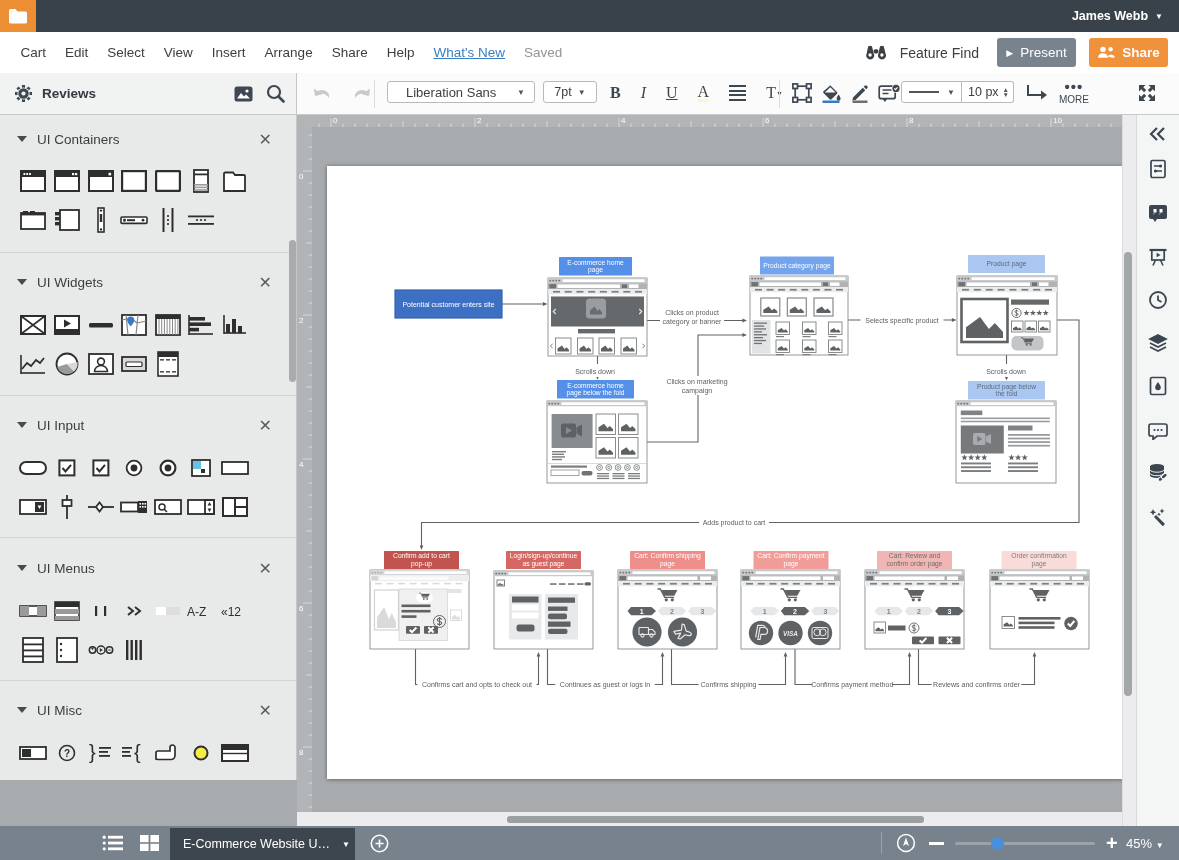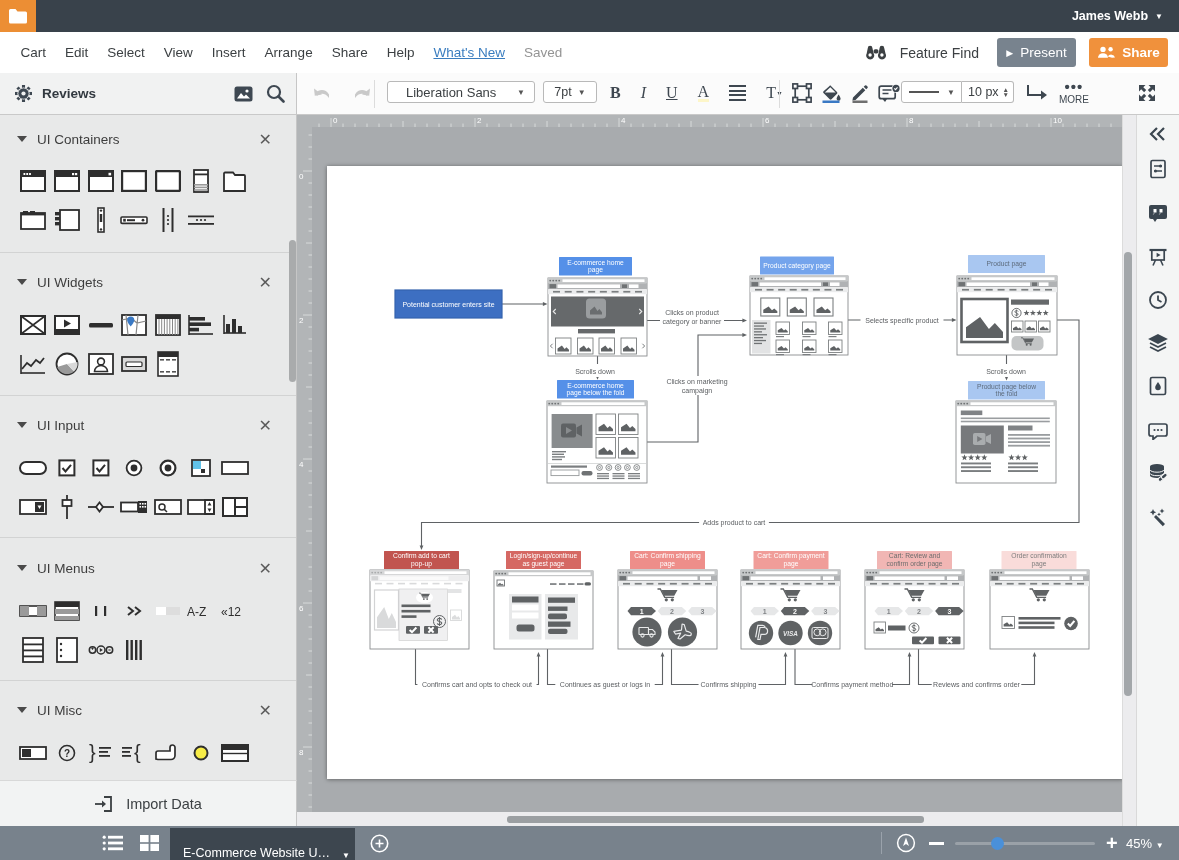--- a/index.html
+++ b/index.html
@@ -638,27 +638,20 @@
       </div>
       <div class="abs" style="left:221px;top:624px;width:28px;height:28px;display:flex;align-items:center;justify-content:center">
         <svg width="28" height="18" viewBox="0 0 28 18" style="">
           <rect x="1" y="1" width="26" height="16" fill="#fff" stroke="#2e2e2e" stroke-width="2"></rect>
           <rect x="1" y="1" width="26" height="5" fill="#2e2e2e"></rect>
           <line x1="1" y1="9.5" x2="27" y2="9.5" stroke="#2e2e2e" stroke-width="1.4"></line>
         </svg>
       </div>
       <div class="abs" style="left:289px;top:125px;width:7px;height:142px;background:#a9abac;border-radius:4px"></div>
     </div>
-    <div id="importbar" class="abs"><span style="display:inline-flex;margin-right:12px">
-        <svg width="20" height="18" viewBox="0 0 20 18" style="">
-          <path d="M10 2 h7 v14 h-7" fill="none" stroke="#3c4043" stroke-width="1.8"></path>
-          <line x1="1" y1="9" x2="11" y2="9" stroke="#3c4043" stroke-width="1.8"></line>
-          <path d="M8 5.5 L12 9 L8 12.5 Z" fill="#3c4043"></path>
-        </svg>
-      </span>Import Data</div>
     <svg class="abs" style="left:297px;top:115px" width="825" height="711" viewBox="297 115 825 711">
       <rect x="297" y="115" width="825" height="711" fill="#a8abae"></rect>
       <defs>
         <filter id="pgs" x="-5%" y="-5%" width="110%" height="110%">
           <feDropShadow dx="0" dy="0.5" stdDeviation="2.2" flood-color="#000" flood-opacity="0.45"></feDropShadow>
         </filter>
       </defs>
       <rect x="327" y="166" width="796" height="613" fill="#fff" filter="url(#pgs)"></rect>
       <line x1="502" y1="304" x2="544" y2="304" stroke="#5f6265" stroke-width="1.1"></line>
       <polygon points="547.5,304 542.9,302.1 542.9,305.9" fill="#5f6265"></polygon>
@@ -1422,21 +1415,21 @@
         </g>
       </svg></div>
 <div class="abs" style="left:139px;top:834px"><svg width="21" height="18" viewBox="0 0 21 18" style="">
         <g fill="#fff">
           <rect x="1" y="1" width="8.6" height="7.2"></rect>
           <rect x="11.4" y="1" width="8.6" height="7.2"></rect>
           <rect x="1" y="9.8" width="8.6" height="7.2"></rect>
           <rect x="11.4" y="9.8" width="8.6" height="7.2"></rect>
         </g>
       </svg></div>
-<div class="abs" style="left:170px;top:828px;width:185px;height:32px;background:#3d464f;display:flex;align-items:flex-end;color:#fff;font-size:12.5px;">
+<div class="abs" style="left:170px;top:828px;width:185px;height:32px;background:#3d464f;display:flex;align-items:center;color:#fff;font-size:12.5px;">
       <span style="margin-left:13px">E-Commerce Website U…</span>
       <span style="margin-left:12px;font-size:8px">▼</span>
     </div>
 <div class="abs" style="left:370px;top:834px"><svg width="19" height="19" viewBox="0 0 19 19" style="">
         <circle cx="9.5" cy="9.5" r="8.2" fill="none" stroke="#fff" stroke-width="1.6"></circle>
         <path d="M9.5 5.5 v8 M5.5 9.5 h8" stroke="#fff" stroke-width="1.6"></path>
       </svg></div>
 <div class="abs" style="left:881px;top:832px;width:1px;height:22px;background:#9aa2ab"></div>
 <div class="abs" style="left:896px;top:833px"><svg width="20" height="20" viewBox="0 0 20 20" style="">
         <circle cx="10" cy="10" r="8.4" fill="none" stroke="#fff" stroke-width="1.5"></circle>

